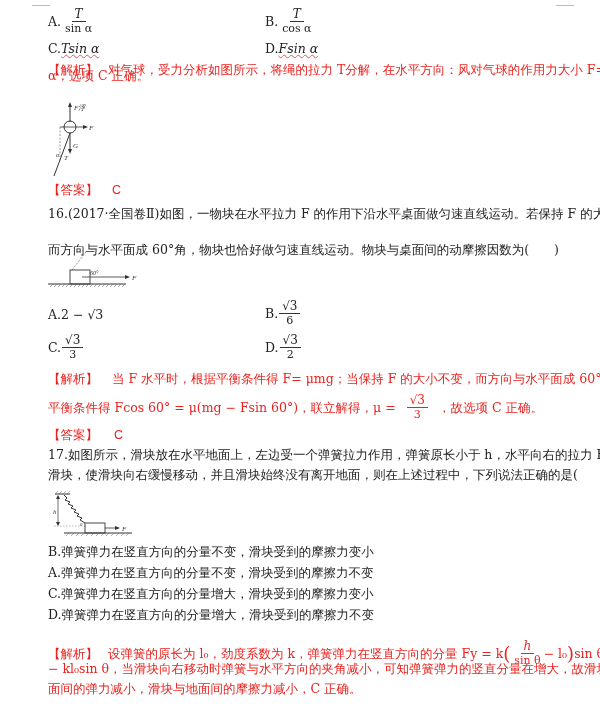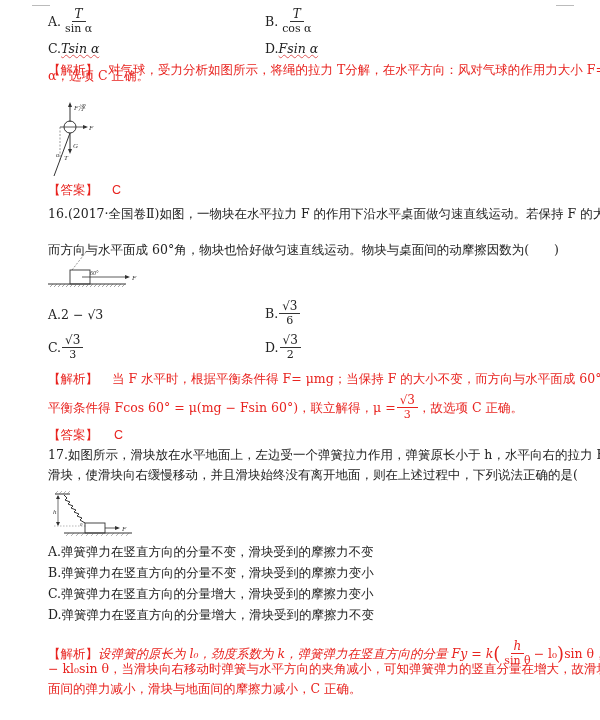--- a/index.html
+++ b/index.html
@@ -139,21 +139,21 @@
   <span class="frac">
     <span class="num" style="font-style:normal;">√3</span>
     <span class="den">2</span>
   </span>
 </div>
 
 <div class="line red" style="top:371px;">
   <span>【解析】</span>
   <span style="margin-left:10px;">当 F 水平时，根据平衡条件得 F= μmg；当保持 F 的大小不变，而方向与水平面成 60°角时，由</span>
 </div>
-<div class="line red" style="top:394px;display:flex;align-items:center;">
+<div class="line red" style="top:394px;display:flex;align-items:center;gap:10px;">
   <span>平衡条件得 Fcos 60° = μ(mg − Fsin 60°)，联立解得，μ =</span>
   <span class="frac rfr">
     <span class="num" style="font-style:normal;">√3</span>
     <span class="den">3</span>
   </span>
   <span>，故选项 C 正确。</span>
 </div>
 
 <div class="line red" style="top:427px;">
   <span>【答案】</span>
@@ -198,29 +198,29 @@
       <line x1="49" y1="46" x2="52" y2="43"></line>
       <line x1="54" y1="46" x2="57" y2="43"></line>
     <line x1="59" y1="46" x2="62" y2="43"></line>
       <line x1="64" y1="46" x2="67" y2="43"></line>
       <line x1="69" y1="46" x2="72" y2="43"></line>
     <line x1="74" y1="46" x2="77" y2="43"></line>
   </g>
 </svg>
 
 <div class="opt-list" style="top:541px;">
+  <div>B.弹簧弹力在竖直方向的分量不变，滑块受到的摩擦力变小</div>
   <div>A.弹簧弹力在竖直方向的分量不变，滑块受到的摩擦力不变</div>
-  <div>B.弹簧弹力在竖直方向的分量不变，滑块受到的摩擦力变小</div>
   <div>C.弹簧弹力在竖直方向的分量增大，滑块受到的摩擦力变小</div>
   <div>D.弹簧弹力在竖直方向的分量增大，滑块受到的摩擦力不变</div>
 </div>
 
 <div class="line red" style="top:640px;display:flex;align-items:center;">
   <span>【解析】</span>
-  <span style="font-style:italic;">设弹簧的原长为 l₀，劲度系数为 k，弹簧弹力在竖直方向的分量 Fy = k</span>
+  <span style="margin-left:10px;">设弹簧的原长为 l₀，劲度系数为 k，弹簧弹力在竖直方向的分量 Fy = k</span>
   <span style="font-size:18px;line-height:16px;">(</span>
   <span class="frac rfr">
     <span class="num">h</span>
     <span class="den">sin θ</span>
   </span>
   <span>− l₀</span>
   <span style="font-size:18px;line-height:16px;">)</span>
   <span>sin θ，故 Fy = kh</span>
 </div>
 <div class="line red" style="top:661px;">

